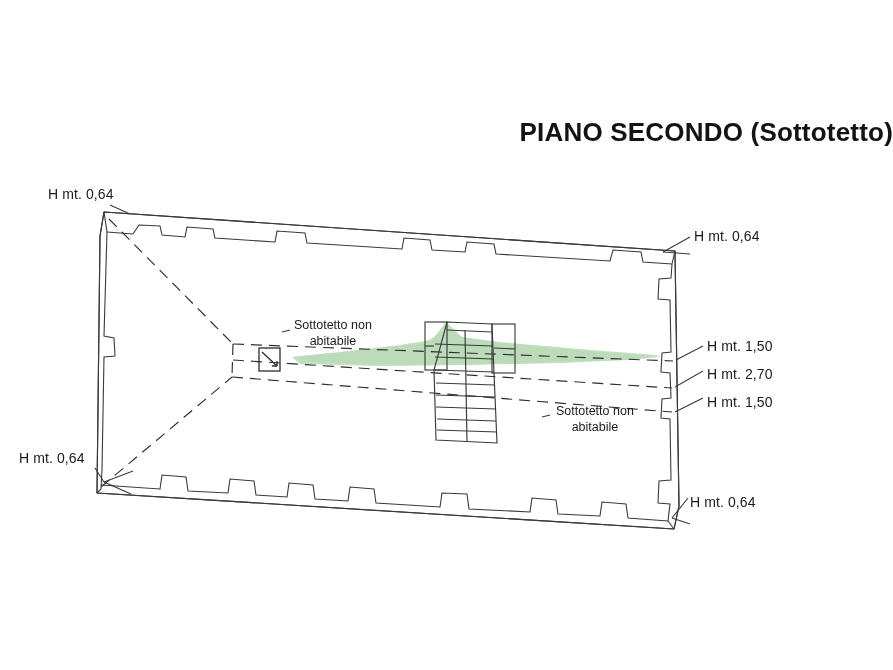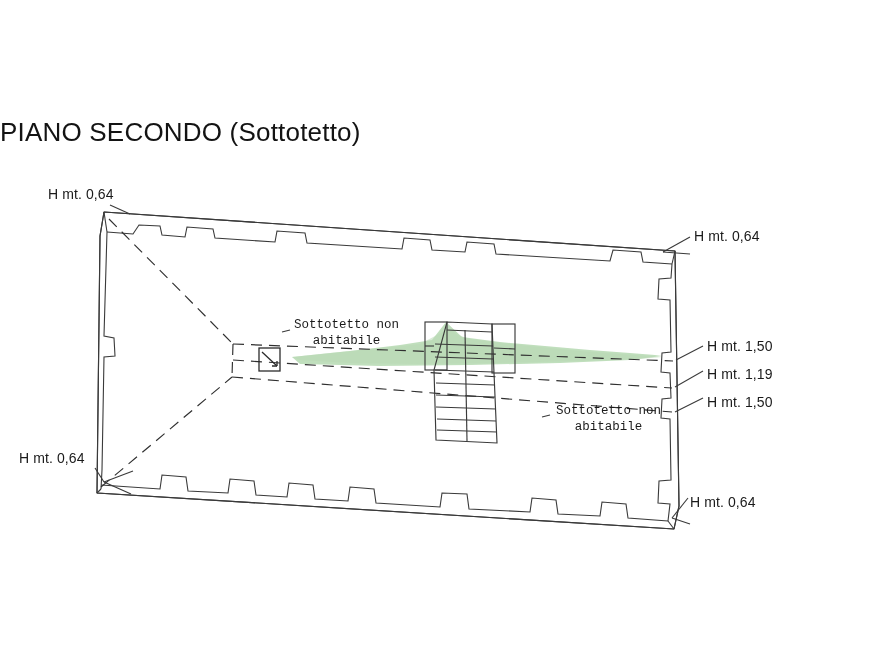--- a/index.html
+++ b/index.html
@@ -24,40 +24,41 @@
     top: 0; left: 0;
     width: 893px;
     height: 670px;
     display: block;
   }
   .plan-title {
     position: absolute;
     left: 0;
     top: 117px;
     width: 893px;
-    text-align: left;
+    text-align: right;
     font-size: 26px;
     letter-spacing: 0.2px;
     color: #131313;
     font-family: "Liberation Sans", sans-serif;
     white-space: nowrap;
+    font-weight: bold;
   }
   .h-label {
     position: absolute;
     font-size: 14px;
     color: #1a1a1a;
     font-family: "Liberation Sans", sans-serif;
     white-space: nowrap;
     letter-spacing: 0.1px;
   }
   .room-label {
     position: absolute;
     font-size: 12.5px;
     color: #1a1a1a;
-    font-family: Liberation Mono, monospace;
+    font-family: Liberation Sans, sans-serif;
     text-align: center;
     line-height: 1.25;
     white-space: nowrap;
   }
   .room-label .l2 { display: block; }
 </style>
 </head>
 <body>
 
 <div id="plan-root">
@@ -237,21 +238,21 @@
     </g>
 
   </svg>
 
   <div class="h-label" style="left:48px; top:186px;">H mt. 0,64</div>
 
   <div class="h-label" style="left:694px; top:228px;">H mt. 0,64</div>
 
   <div class="h-label" style="left:707px; top:338px;">H mt. 1,50</div>
 
-  <div class="h-label" style="left:707px; top:366px;">H mt. 1,19</div>
+  <div class="h-label" style="left:707px; top:366px;">H mt. 2,70</div>
 
   <div class="h-label" style="left:707px; top:394px;">H mt. 1,50</div>
 
   <div class="h-label" style="left:690px; top:494px;">H mt. 0,64</div>
 
   <div class="h-label" style="left:19px; top:450px;">H mt. 0,64</div>
 
   <div class="room-label" style="left:294px; top:318px;">
     <span>Sottotetto non</span>
     <span class="l2">abitabile</span>

